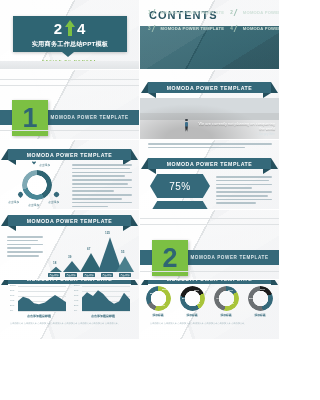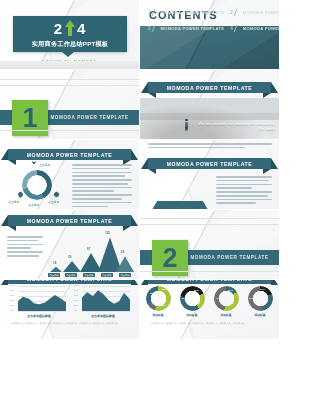--- a/index.html
+++ b/index.html
@@ -290,20 +290,23 @@
     <div class="poly"></div>
     <div class="inner">
       <div class="lines" style="left:8px;top:3px;width:124px;">
         <div class="ln" style="width:100%"></div>
           <div class="ln" style="width:78%"></div>
       </div>
       <div class="ribbon" style="top:18px;">
         <span class="notch-l"></span>
           <span class="notch-r"></span>
         <span class="rtext">MOMODA POWER TEMPLATE</span>
+      </div>
+      <div class="hexa" style="left:10px;top:34px;">
+        <span class="v">75%</span>
       </div>
       <div class="hexa" style="left:10px;top:61px;">
         <span class="v">25%</span>
       </div>
       <div class="lines" style="left:76px;top:36px;width:56px;">
         <div class="ln" style="width:100%"></div>
           <div class="ln" style="width:95%"></div>
         <div class="ln" style="width:100%"></div>
           <div class="ln" style="width:64%"></div>
         <div class="ln" style="width:100%"></div>

